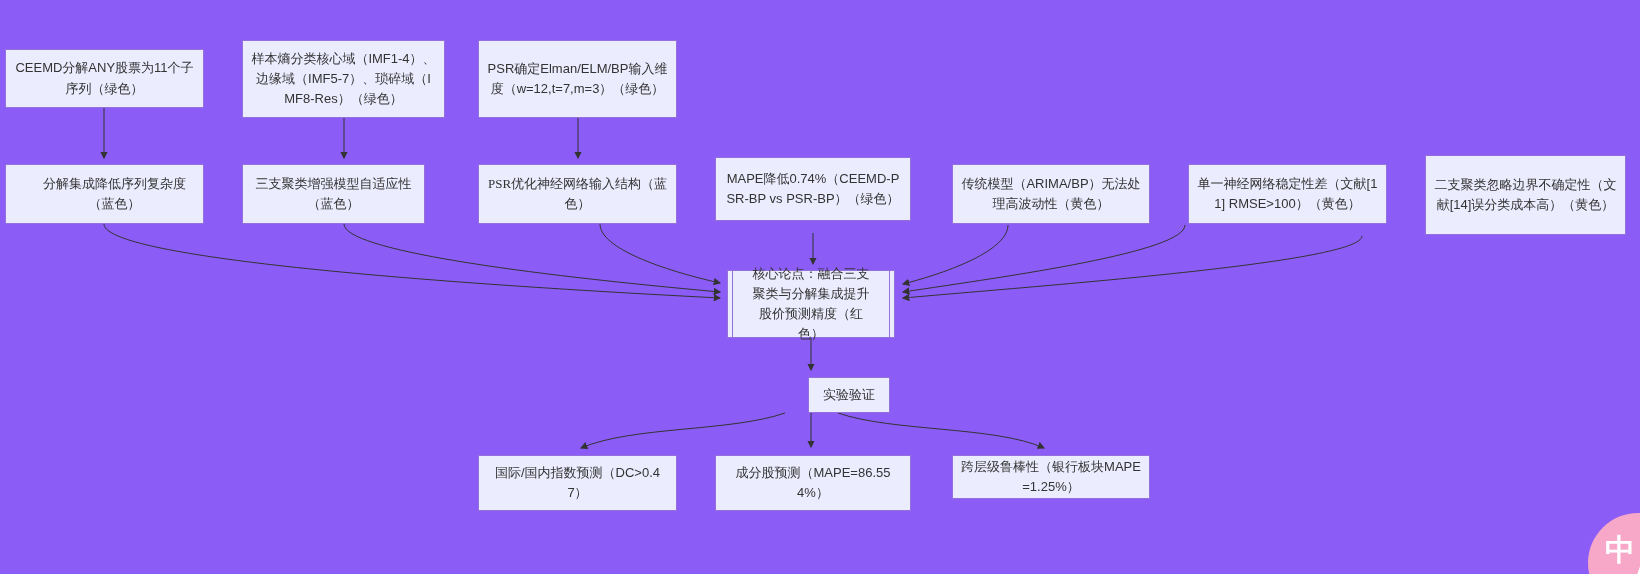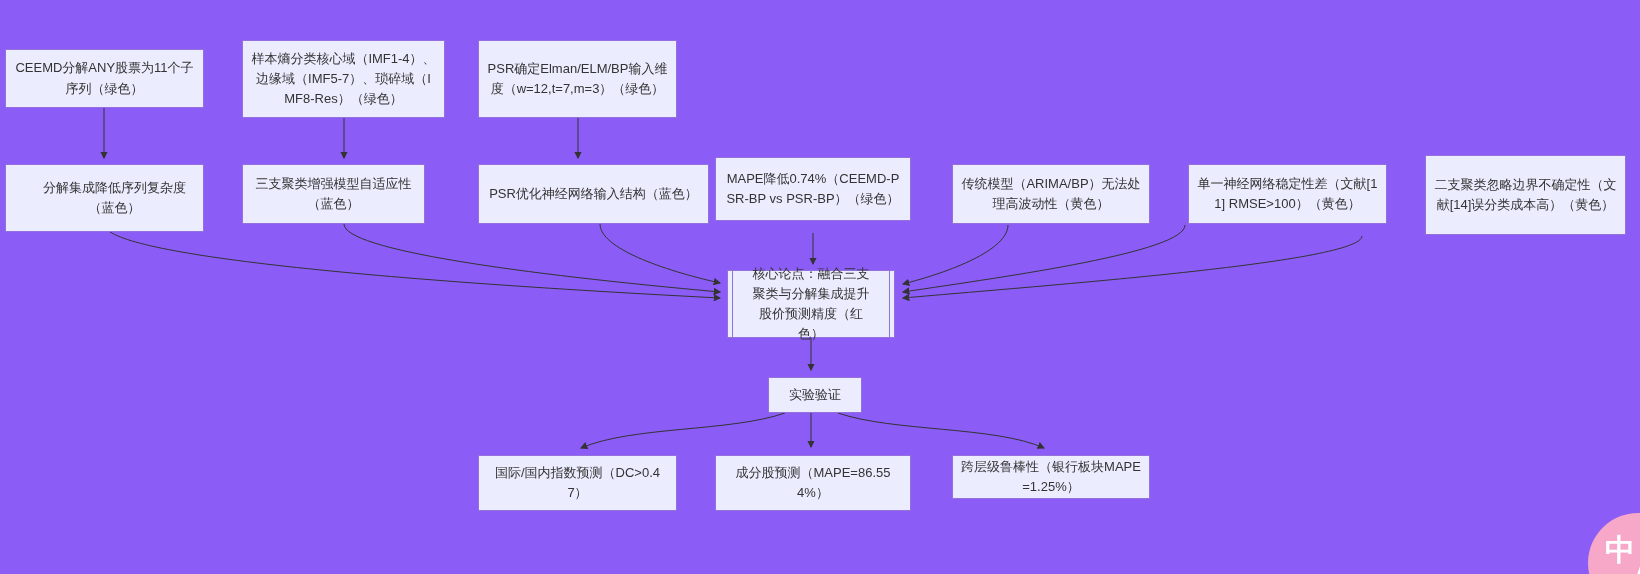--- a/index.html
+++ b/index.html
@@ -103,31 +103,31 @@
       <path d="M785,413 C730,432 632,426 581,448" marker-end="url(#arrow)"></path>
       <path d="M811,413 V447" marker-end="url(#arrow)"></path>
       <path d="M838,413 C893,432 995,426 1044,448" marker-end="url(#arrow)"></path>
     </g>
   </svg>
 
   <div class="node" style="left:5px; top:49px; width:199px; height:59px;">CEEMD分解ANY股票为11个子序列（绿色）</div>
   <div class="node" style="left:242px; top:40px; width:203px; height:78px;">样本熵分类核心域（IMF1-4）、边缘域（IMF5-7）、琐碎域（IMF8-Res）（绿色）</div>
   <div class="node" style="left:478px; top:40px; width:199px; height:78px;">PSR确定Elman/ELM/BP输入维度（w=12,t=7,m=3）（绿色）</div>
 
-  <div class="node" style="left:5px; top:164px; width:199px; height:68px;padding-left:28px;">分解集成降低序列复杂度（蓝色）</div>
+  <div class="node" style="left:5px; top:164px; width:199px; height:60px;padding-left:28px;">分解集成降低序列复杂度（蓝色）</div>
   <div class="node" style="left:242px; top:164px; width:183px; height:60px;">三支聚类增强模型自适应性（蓝色）</div>
-  <div class="node" style="left:478px; top:164px; width:231px; height:60px;">PSR优化神经网络输入结构（蓝色）</div>
+  <div class="node" style="left:478px; top:164px; width:199px; height:60px;font-family:Liberation Serif, serif;">PSR优化神经网络输入结构（蓝色）</div>
   <div class="node" style="left:715px; top:157px; width:196px; height:64px;">MAPE降低0.74%（CEEMD-PSR-BP vs PSR-BP）（绿色）</div>
   <div class="node" style="left:952px; top:164px; width:198px; height:60px;">传统模型（ARIMA/BP）无法处理高波动性（黄色）</div>
   <div class="node" style="left:1188px; top:164px; width:199px; height:60px;">单一神经网络稳定性差（文献[11] RMSE&gt;100）（黄色）</div>
   <div class="node" style="left:1425px; top:155px; width:201px; height:80px;text-align:center;">二支聚类忽略边界不确定性（文献[14]误分类成本高）（黄色）</div>
 
   <div class="node subroutine" style="left:727px; top:270px; width:168px; height:68px; padding:4px 24px;">核心论点：融合三支聚类与分解集成提升股价预测精度（红色）</div>
 
-  <div class="node" style="left:768px; top:377px; width:94px; height:36px;">实验验证</div>
+  <div class="node" style="left:808px; top:377px; width:82px; height:36px;">实验验证</div>
 
   <div class="node" style="left:478px; top:455px; width:199px; height:56px;">国际/国内指数预测（DC&gt;0.47）</div>
   <div class="node" style="left:715px; top:455px; width:196px; height:56px;">成分股预测（MAPE=86.554%）</div>
   <div class="node" style="left:952px; top:455px; width:198px; height:44px;">跨层级鲁棒性（银行板块MAPE=1.25%）</div>
 
   <div class="translate-btn">
     <span class="zh">中</span>
     <span class="en">A</span>
   </div>
 

